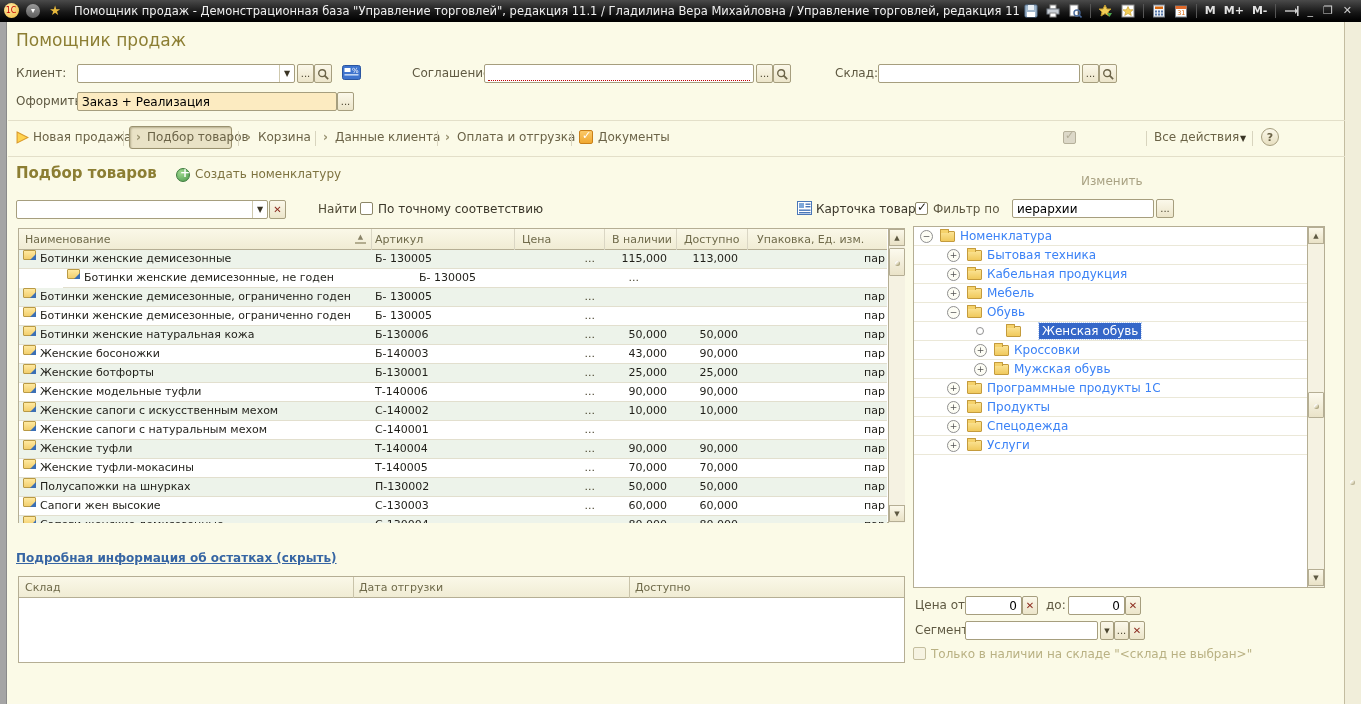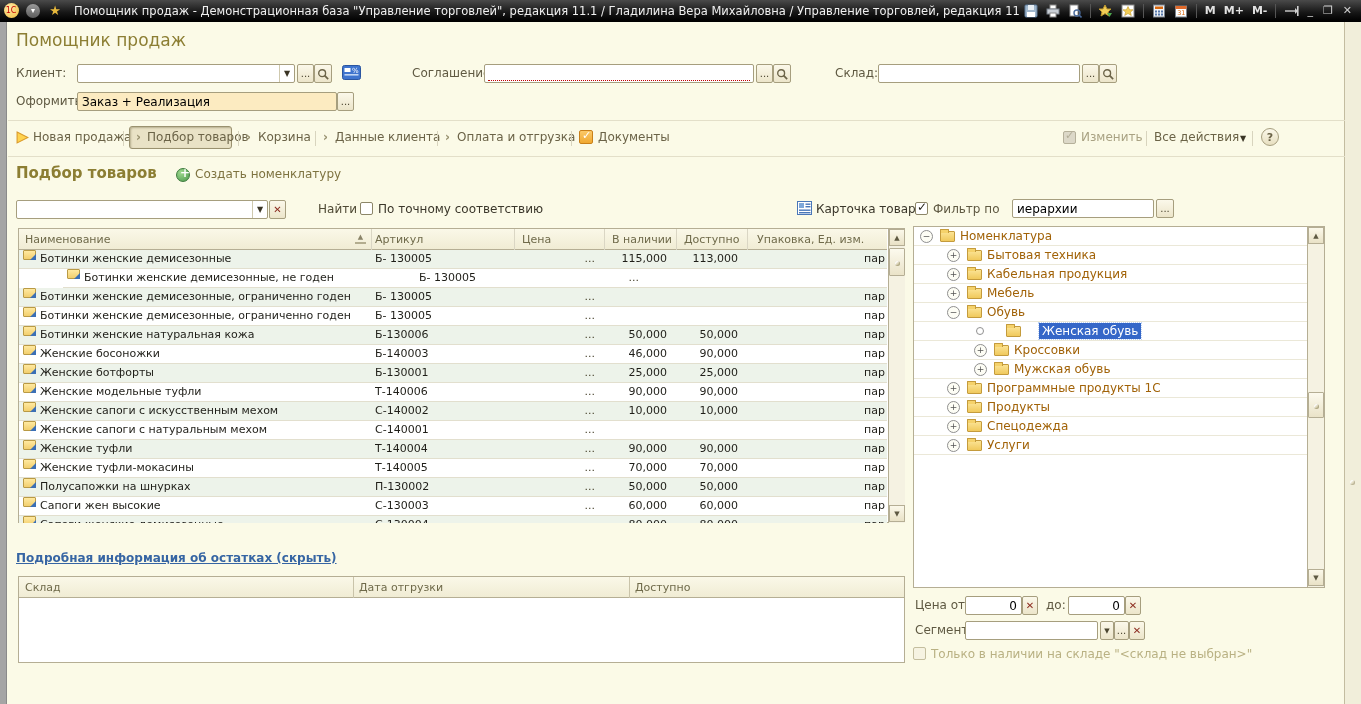--- a/index.html
+++ b/index.html
@@ -56,21 +56,21 @@
   .wtab-text { position:absolute; top:130px; font-size:12px; color:#6B6347; white-space:nowrap; }
   .chev { color:#97906F; font-weight:bold; }
   #tab-active { position:absolute; left:129px; top:126px; width:103px; height:23px; background:#E9E2C6;
     border:1px solid #9A916F; border-radius:3px; box-shadow:inset 1px 1px 2px rgba(90,80,40,.35); }
   .icon-play { position:absolute; top:131px; }
   #docs-check { position:absolute; width:14px; height:14px; top:130px; background:linear-gradient(#FBC968,#F0A830);
     border:1px solid #C98019; border-radius:2px; }
   #docs-check::after { content:"✓"; position:absolute; left:2px; top:-2px; color:#fff; font-size:11px; font-weight:bold; }
   #edit-ico { position:absolute; width:13px; height:13px; top:131px; background:#DCD8C8; border:1px solid #B5B09A; border-radius:2px; }
   #edit-ico::after { content:"✓"; position:absolute; left:1px; top:-3px; color:#B2AD97; font-size:11px; }
-  .muted { color:#A9A283 !important; }
+  .muted { color:#A9A283 !important;margin-top:44px; }
   #help-btn { position:absolute; left:1261px; top:128px; width:18px; height:18px; border-radius:50%;
     background:linear-gradient(#FBF8EA,#E7DFC0); border:1px solid #A69E7E; color:#6B6347;
     font-size:11px; font-weight:bold; display:flex; align-items:center; justify-content:center; }
 
   
   #section-title { position:absolute; left:16px; top:164px; font-size:15px; font-weight:bold; color:#8C7E33; }
   #create-plus { position:absolute; left:176px; top:168px; width:14px; height:14px; border-radius:50%;
     background:radial-gradient(circle at 35% 30%,#9FD98F,#4C9A4C); border:1px solid #3D7A3D; }
   #create-plus::after { content:"+"; position:absolute; left:3px; top:-3px; color:#fff; font-weight:bold; font-size:12px; }
   .olive-link { color:#7E7340; font-size:12px; position:absolute; white-space:nowrap; }
@@ -117,21 +117,21 @@
   #tree-rows { position:absolute; left:0; top:0; width:393px; height:360px; overflow:hidden; }
   .trow { position:absolute; left:0; width:393px; height:19px; border-bottom:1px solid #EBE8D8;
     display:flex; align-items:center; }
   .tg { width:13px; height:13px; border-radius:50%; border:1px solid #8F8F8F; background:#FDFDF5; flex:0 0 auto;
     display:flex; align-items:center; justify-content:center; font-size:9px; line-height:9px; color:#555; }
   .tg.leaf { width:8px; height:8px; border-color:#909090; background:transparent; margin:0 2px; }
   .folder { position:relative; width:15px; height:11px; margin:0 5px 0 7px; flex:0 0 auto;
     background:linear-gradient(#FBE394,#F0C95C); border:1px solid #C49B3C; border-radius:1px; }
   .folder::before { content:""; position:absolute; left:-1px; top:-3px; width:7px; height:3px;
     background:#F5D26B; border:1px solid #C49B3C; border-bottom:none; border-radius:1px 1px 0 0; }
-  .tlbl { font-size:12px; color:#a16207; white-space:nowrap; }
+  .tlbl { font-size:12px; color:#3b82f6; white-space:nowrap; }
   .tlbl.sel { background:#3567C8; color:#fff; padding:1px 3px; outline:1px dotted #BFD2F2; }
 
   
   #stock-link { position:absolute; left:16px; top:551px; font-size:12px; font-weight:bold; color:#3665A3;
     text-decoration:underline; }
   #stable { position:absolute; left:18px; top:576px; width:887px; height:87px; background:#fff; border:1px solid #B5AE94; }
   #shead { position:absolute; left:0; top:0; width:885px; height:21px;
     background:linear-gradient(#FAF8E8,#F0ECD4); border-bottom:1px solid #B5AE94; }
   .svl { position:absolute; top:0; width:1px; height:21px; background:#C9C3A9; }
 
@@ -418,21 +418,21 @@
           <span class="pc c-avail">50,000</span>
           <span class="pc c-unit">пар</span>
         </div>
         <div class="prow" style="top: 95px;">
           <span class="pc c-name">
             <span class="itemico"></span>
             <span class="nm">Женские босоножки</span>
           </span>
           <span class="pc c-art">Б-140003</span>
           <span class="pc c-price">...</span>
-          <span class="pc c-stock">46,000</span>
+          <span class="pc c-stock">43,000</span>
           <span class="pc c-avail">90,000</span>
           <span class="pc c-unit">пар</span>
         </div>
         <div class="prow alt" style="top: 114px;">
           <span class="pc c-name">
             <span class="itemico"></span>
             <span class="nm">Женские ботфорты</span>
           </span>
           <span class="pc c-art">Б-130001</span>
           <span class="pc c-price">...</span>

